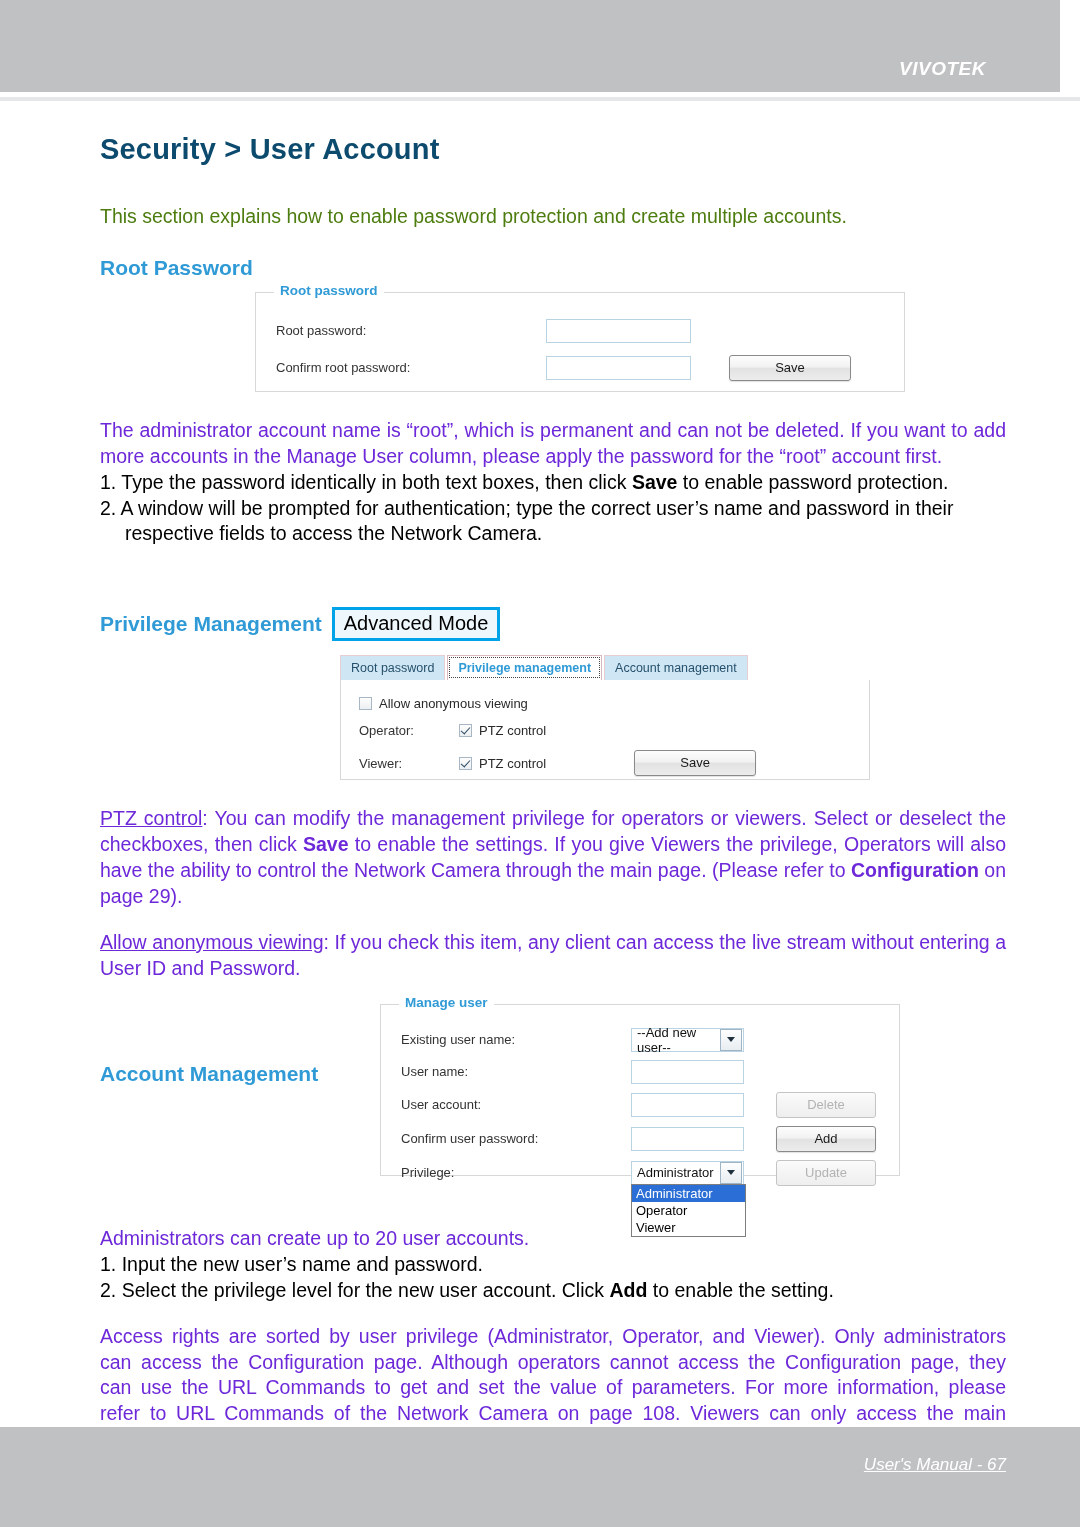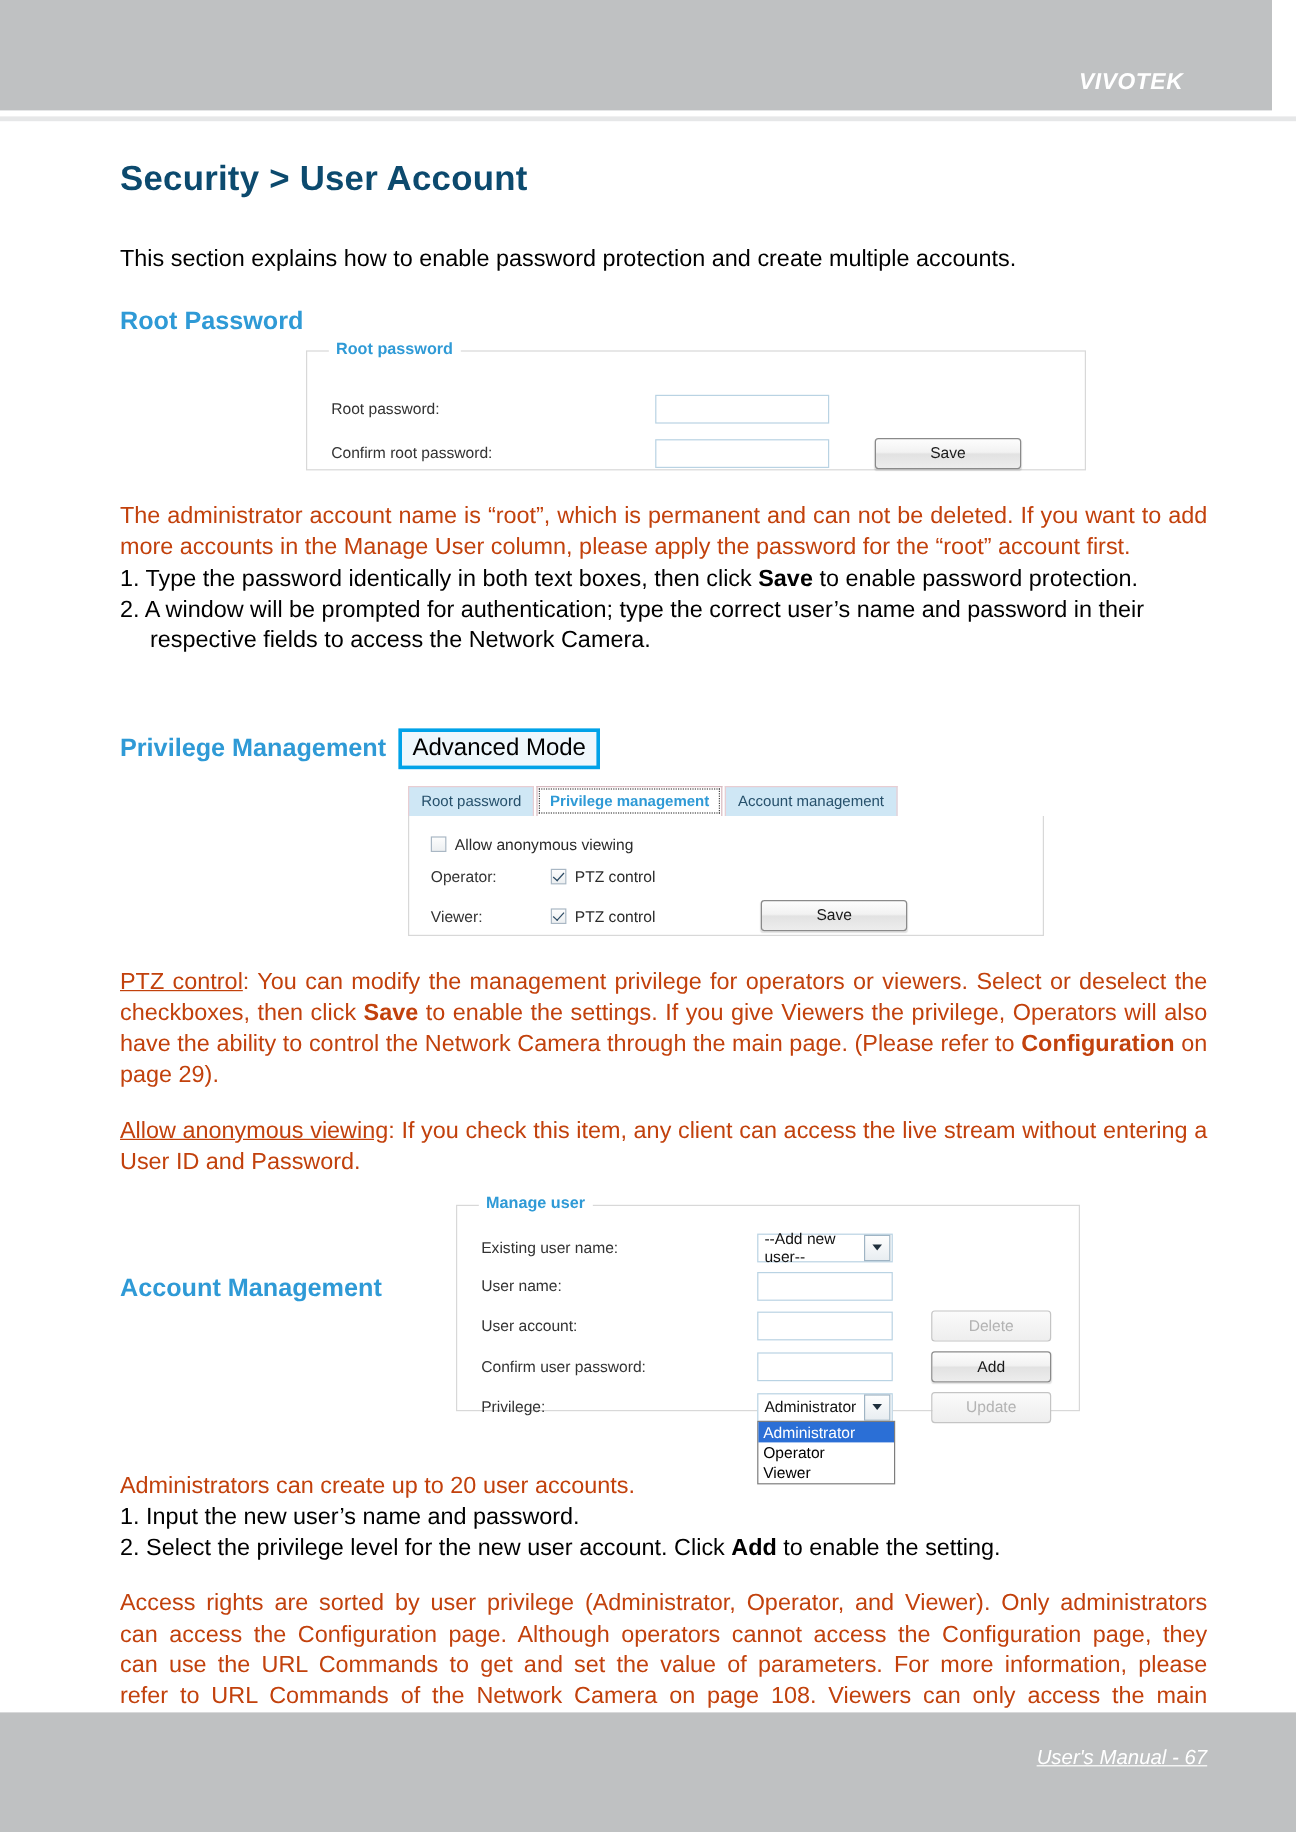--- a/index.html
+++ b/index.html
@@ -68,21 +68,21 @@
   h1.page-title {
     margin: 32px 0 0 0;
     font-size: 29px;
     font-weight: bold;
     color: #0c4a6e;
     letter-spacing: 0.2px;
   }
   p.lead {
     margin: 38px 0 0 0;
     font-size: 19.5px;
-    color: #000000;
+    color: #4d7c0f;
     line-height: 1.32;
   }
   h2.section {
     font-size: 21px;
     font-weight: bold;
     color: #2f9ad6;
     margin: 26px 0 0 0;
     display: flex;
     align-items: center;
     gap: 10px;
@@ -93,21 +93,21 @@
     background: #eef7fc;
     color: #000;
     font-weight: normal;
     font-size: 20px;
     padding: 2px 9px 3px 9px;
     line-height: 1.15;
     font-family: "Liberation Sans", sans-serif;
   }
   p.body, ol.body, .body-block {
     font-size: 19.5px;
-    color: #c2410c;
+    color: #6d28d9;
     line-height: 1.33;
     margin: 0;
   }
   .just { text-align: justify; }
   .numlist {
     margin: 0;
     padding: 0;
     list-style: none;
   }
   .numlist li {
@@ -269,21 +269,21 @@
     <h2 class="section">
       <span>Root Password</span>
     </h2>
 
     <div style="height:12px"></div>
 
     <div style="margin-left:155px; width:650px;">
       <div class="ui-fieldset" style="height:100px; padding:22px 20px 0 20px;">
         <div class="ui-legend">Root password</div>
 
-        <div class="ui-row" style="margin-top:14px;">
+        <div class="ui-row" style="margin-top:4px;">
           <div class="ui-label" style="width:270px;">Root password:</div>
           <input class="ui-input" type="text" style="width: 145px;" value="">
         </div>
 
         <div class="ui-row" style="margin-top:12px;">
           <div class="ui-label" style="width:270px;">Confirm root password:</div>
           <input class="ui-input" type="text" style="width: 145px;" value="">
           <div class="ui-btn" style="width:122px; margin-left:38px;">Save</div>
         </div>
       </div>

